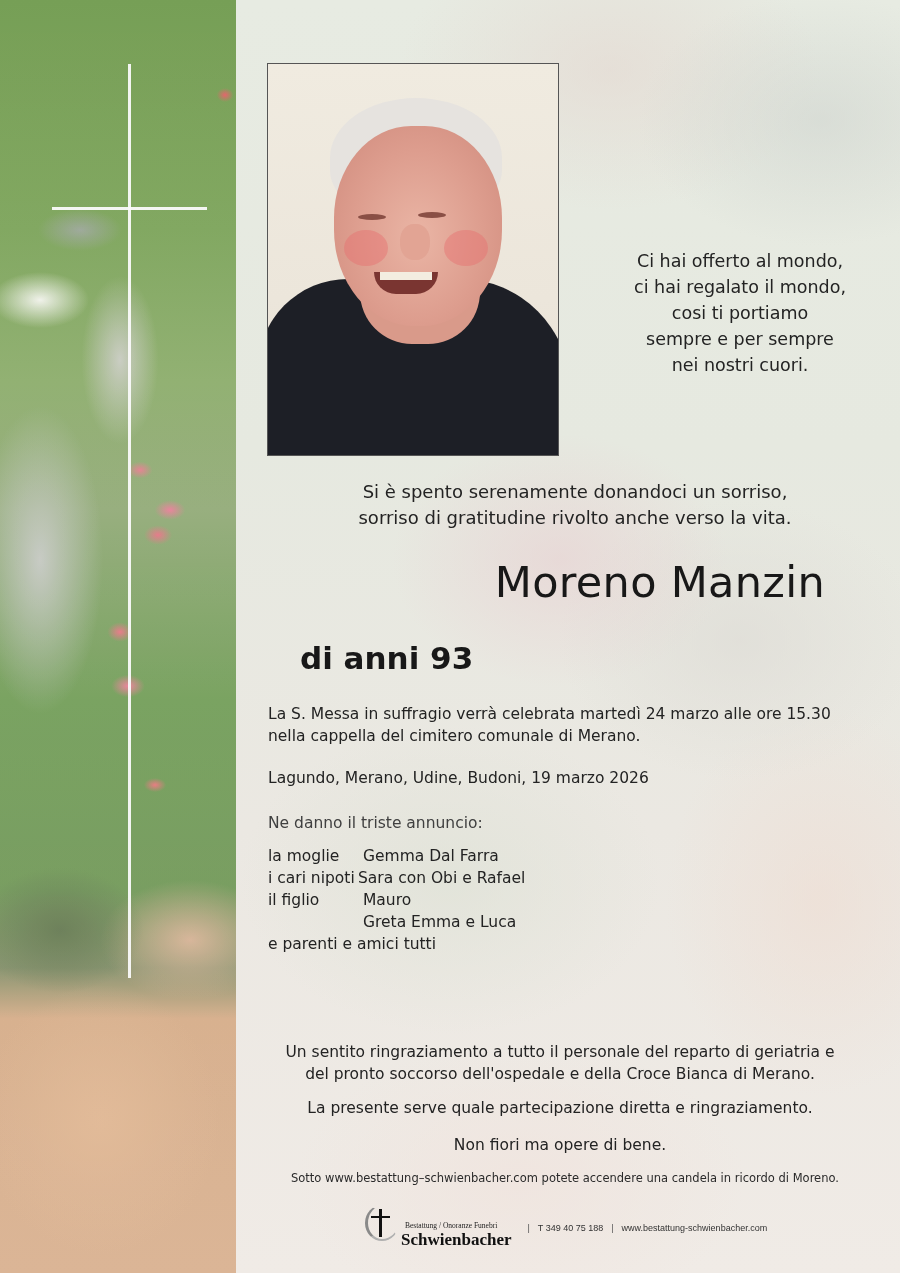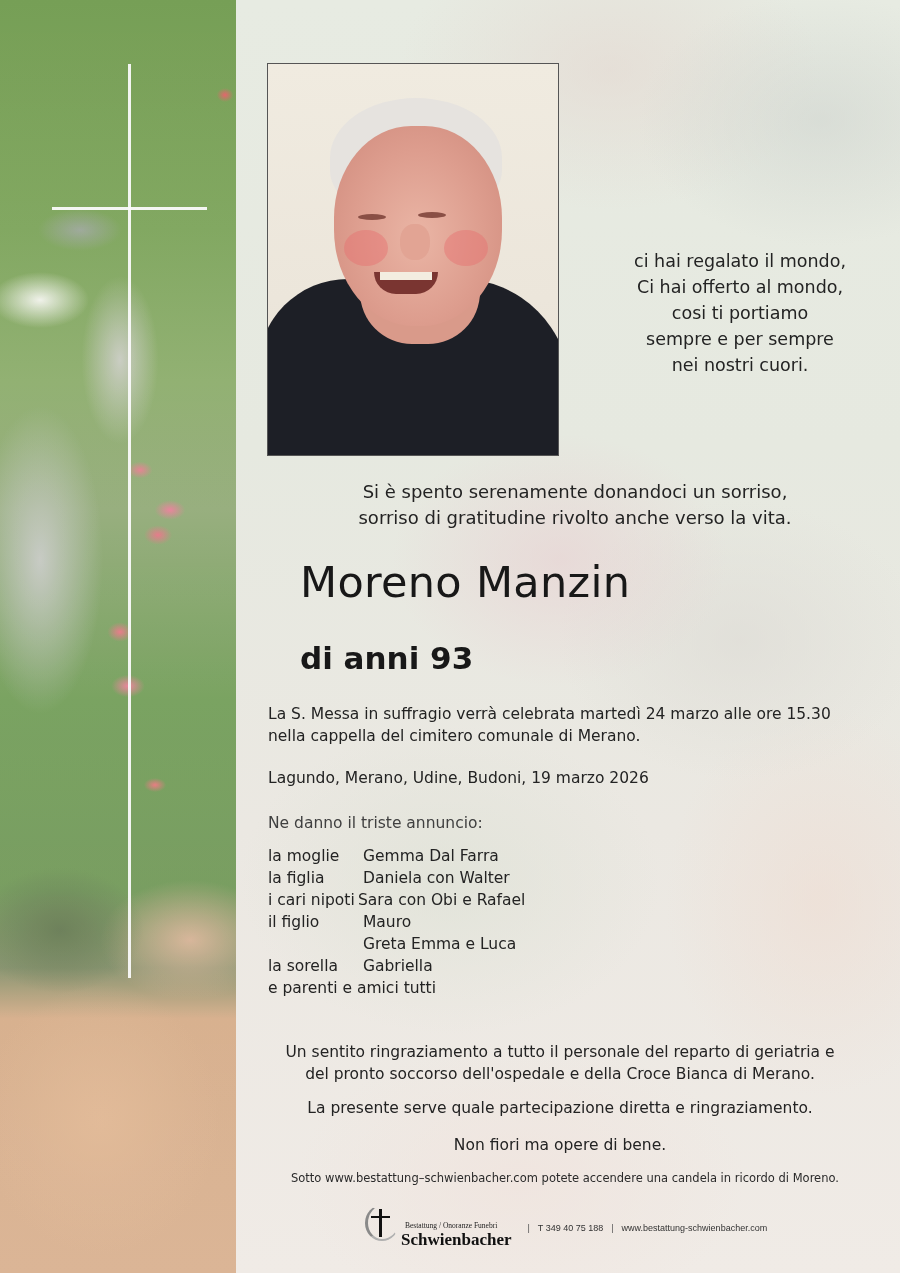--- a/index.html
+++ b/index.html
@@ -86,21 +86,21 @@
   .poem {
     position: absolute; left: 600px; top: 248px; width: 280px;
     text-align: center; font-size: 17.5px; line-height: 26px; color: #232323;
   }
   .poem div { white-space: nowrap; }
   .tagline {
     position: absolute; left: 300px; top: 479px; width: 550px; text-align: center;
     font-size: 18px; line-height: 26px; color: #232323;
   }
   .name {
-    position: absolute; left: 300px; top: 554px; width: 525px; text-align: left;
+    position: absolute; left: 300px; top: 554px; width: 525px; text-align: right;
     font-size: 43px; line-height: 56px; color: #181818; letter-spacing: 0.3px;
   }
   .age {
     position: absolute; left: 300px; top: 638px; width: 525px; 
     font-size: 31px; line-height: 40px; color: #181818; font-weight: bold;
   }
   .mass {
     position: absolute; left: 268px; top: 703px; width: 600px;
     font-size: 15.5px; line-height: 22px; color: #232323;
   }
@@ -175,22 +175,22 @@
   <div class="cheek-r"></div>
   <div class="eye-l"></div>
   <div class="eye-r"></div>
   <div class="nose"></div>
   <div class="mouth">
       <div class="teeth"></div>
     </div>
 </div>
 
 <div class="poem">
+  <div>Ci hai offerto al mondo,</div>
   <div>ci hai regalato il mondo,</div>
-  <div>Ci hai offerto al mondo,</div>
   <div>cosi ti portiamo</div>
   <div>sempre e per sempre</div>
   <div>nei nostri cuori.</div>
 </div>
 
 <div class="tagline">
   <div>Si è spento serenamente donandoci un sorriso,</div>
   <div>sorriso di gratitudine rivolto anche verso la vita.</div>
 </div>
 
@@ -203,39 +203,31 @@
 </div>
 
 <div class="place">Lagundo, Merano, Udine, Budoni, 19 marzo 2026</div>
 <div class="announce-title">Ne danno il triste annuncio:</div>
 
 <div class="family">
   <div class="row">
     <span class="rel">la moglie</span>
     <span class="who">Gemma Dal Farra</span>
   </div>
-  <div class="row">
-    <span class="rel">la figlia</span>
-    <span class="who">Daniela con Walter</span>
-  </div>
   <div class="row nipoti">
     <span class="rel">i cari nipoti</span>
     <span class="who">Sara con Obi e Rafael</span>
   </div>
   <div class="row">
     <span class="rel">il figlio</span>
     <span class="who">Mauro</span>
   </div>
   <div class="row">
     <span class="rel"></span>
     <span class="who">Greta Emma e Luca</span>
-  </div>
-  <div class="row">
-    <span class="rel">la sorella</span>
-    <span class="who">Gabriella</span>
   </div>
   <div class="row">
     <span>e parenti e amici tutti</span>
   </div>
 </div>
 
 <div class="thanks">
   <div>Un sentito ringraziamento a tutto il personale del reparto di geriatria e</div>
   <div>del pronto soccorso dell'ospedale e della Croce Bianca di Merano.</div>
 </div>

